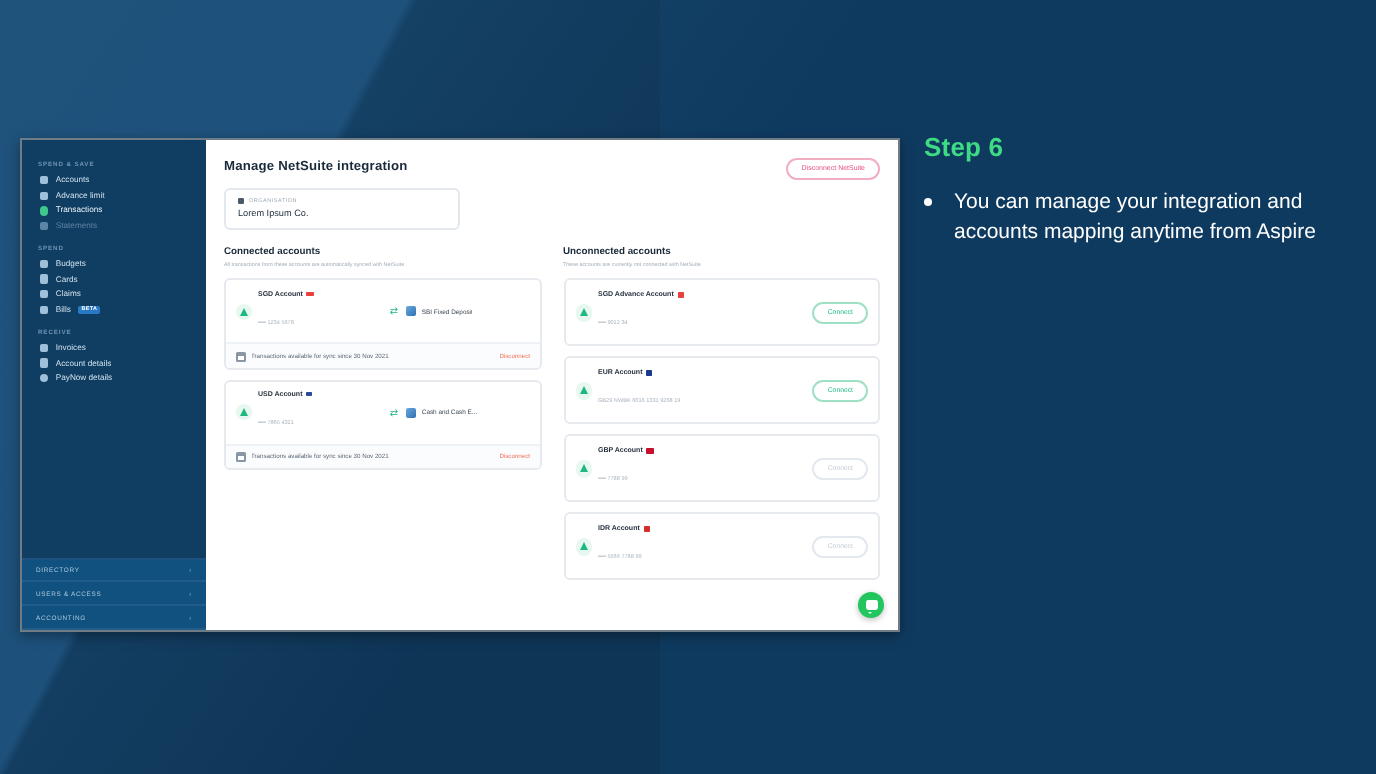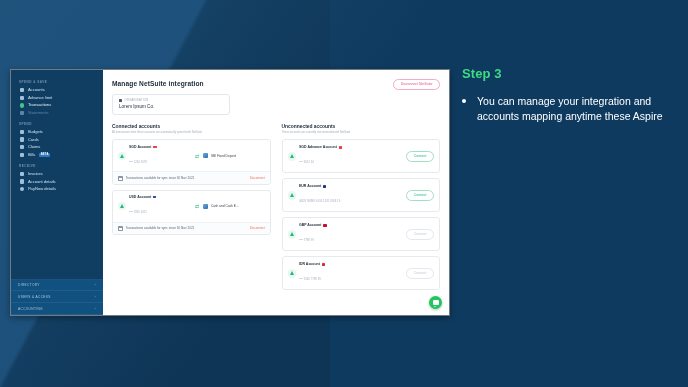--- a/index.html
+++ b/index.html
@@ -416,19 +416,19 @@
         </div>
       </div>
 
       <div id="chat-bubble">
         <span class="sp"></span>
       </div>
     </div>
   </div>
 
   <div id="caption">
-    <div id="step-title">Step 3</div>
+    <div id="step-title">Step 6</div>
     <div id="bullet-row">
       <span id="bullet-dot"></span>
-      <span id="bullet-text">You can manage your integration and accounts mapping anytime these Aspire</span>
+      <span id="bullet-text">You can manage your integration and accounts mapping anytime from Aspire</span>
     </div>
   </div>
 </div>
 
 </body></html>

